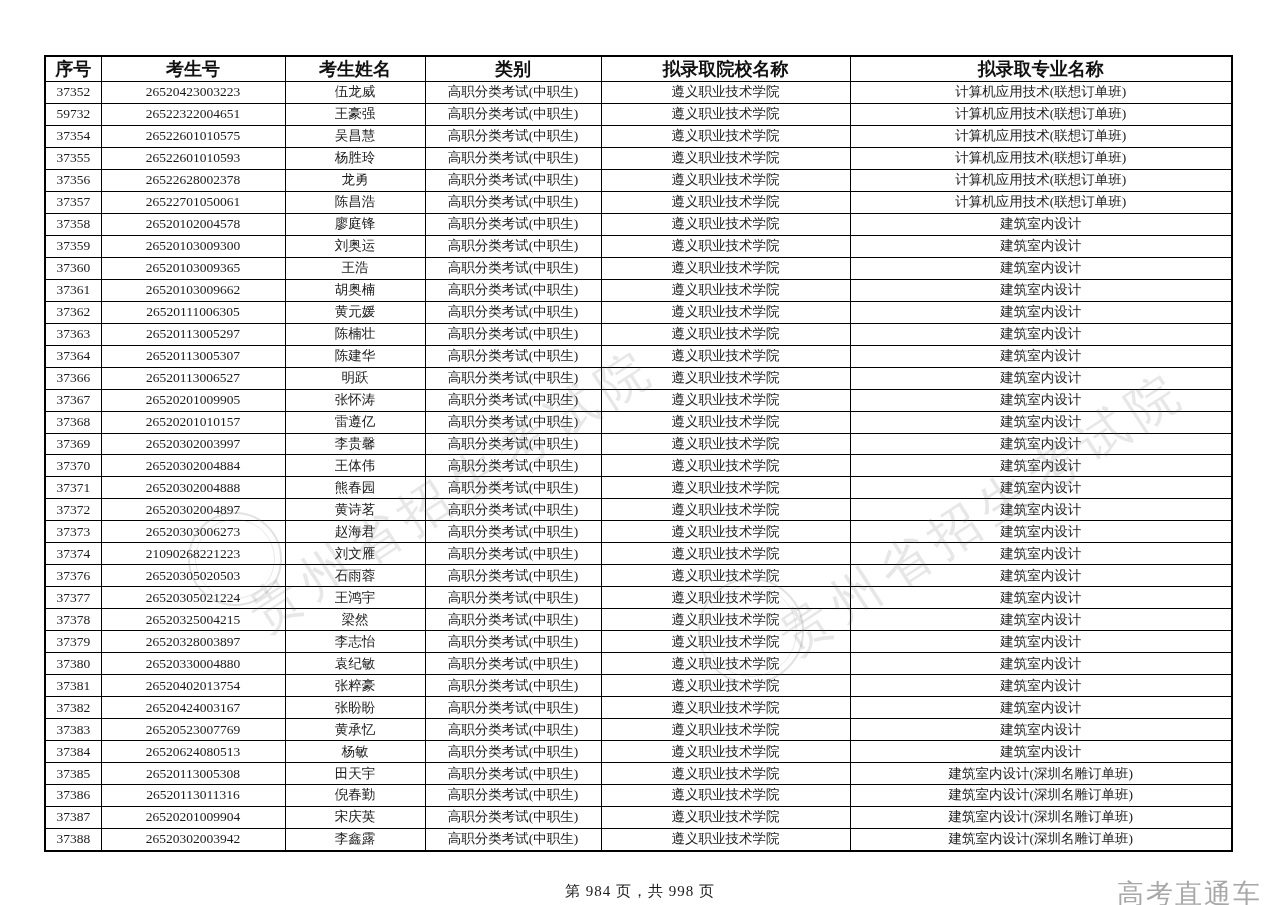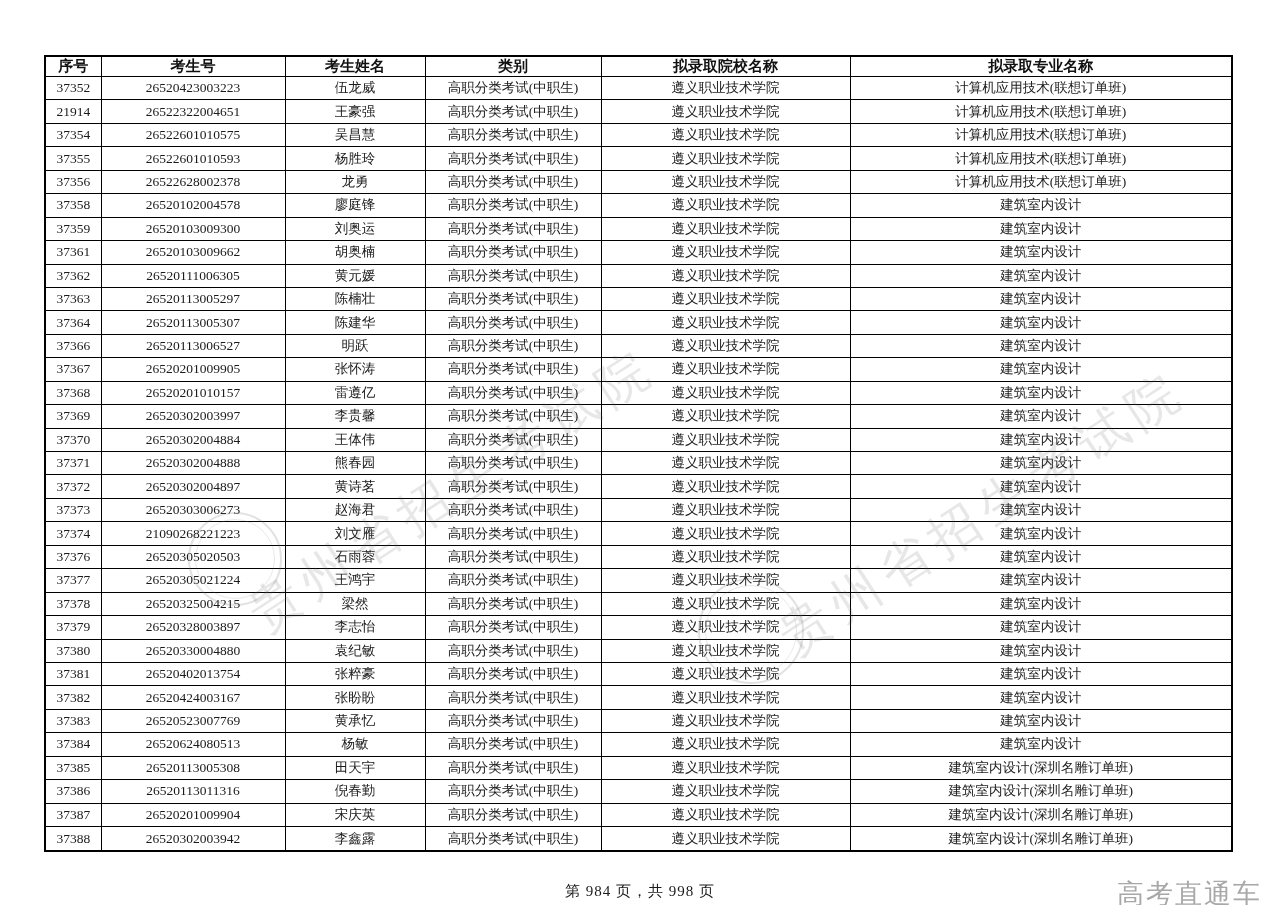--- a/index.html
+++ b/index.html
@@ -31,21 +31,21 @@
     table-layout: fixed;
     z-index: 1;
   }
   table.admission-table, table.admission-table th, table.admission-table td {
     border: 1px solid #000000;
   }
   table.admission-table {
     border-width: 2px;
   }
   table.admission-table th {
-    font-size: 15px;
+    font-size: 18px;
     font-weight: bold;
     text-align: center;
     vertical-align: middle;
     padding: 0;
     white-space: nowrap;
     overflow: hidden;
   }
   table.admission-table td {
     font-size: 13.5px;
     text-align: center;
@@ -137,21 +137,21 @@
     <tbody id="table-body">
         <tr>
           <td>37352</td>
           <td>26520423003223</td>
           <td>伍龙威</td>
           <td>高职分类考试(中职生)</td>
           <td>遵义职业技术学院</td>
           <td>计算机应用技术(联想订单班)</td>
         </tr>
         <tr>
-          <td>21914</td>
+          <td>59732</td>
           <td>26522322004651</td>
           <td>王豪强</td>
           <td>高职分类考试(中职生)</td>
           <td>遵义职业技术学院</td>
           <td>计算机应用技术(联想订单班)</td>
         </tr>
         <tr>
           <td>37354</td>
           <td>26522601010575</td>
           <td>吴昌慧</td>
@@ -169,31 +169,47 @@
         </tr>
         <tr>
           <td>37356</td>
           <td>26522628002378</td>
           <td>龙勇</td>
           <td>高职分类考试(中职生)</td>
           <td>遵义职业技术学院</td>
           <td>计算机应用技术(联想订单班)</td>
         </tr>
         <tr>
+          <td>37357</td>
+          <td>26522701050061</td>
+          <td>陈昌浩</td>
+          <td>高职分类考试(中职生)</td>
+          <td>遵义职业技术学院</td>
+          <td>计算机应用技术(联想订单班)</td>
+        </tr>
+        <tr>
           <td>37358</td>
           <td>26520102004578</td>
           <td>廖庭锋</td>
           <td>高职分类考试(中职生)</td>
           <td>遵义职业技术学院</td>
           <td>建筑室内设计</td>
         </tr>
         <tr>
           <td>37359</td>
           <td>26520103009300</td>
           <td>刘奥运</td>
+          <td>高职分类考试(中职生)</td>
+          <td>遵义职业技术学院</td>
+          <td>建筑室内设计</td>
+        </tr>
+        <tr>
+          <td>37360</td>
+          <td>26520103009365</td>
+          <td>王浩</td>
           <td>高职分类考试(中职生)</td>
           <td>遵义职业技术学院</td>
           <td>建筑室内设计</td>
         </tr>
         <tr>
           <td>37361</td>
           <td>26520103009662</td>
           <td>胡奥楠</td>
           <td>高职分类考试(中职生)</td>
           <td>遵义职业技术学院</td>

